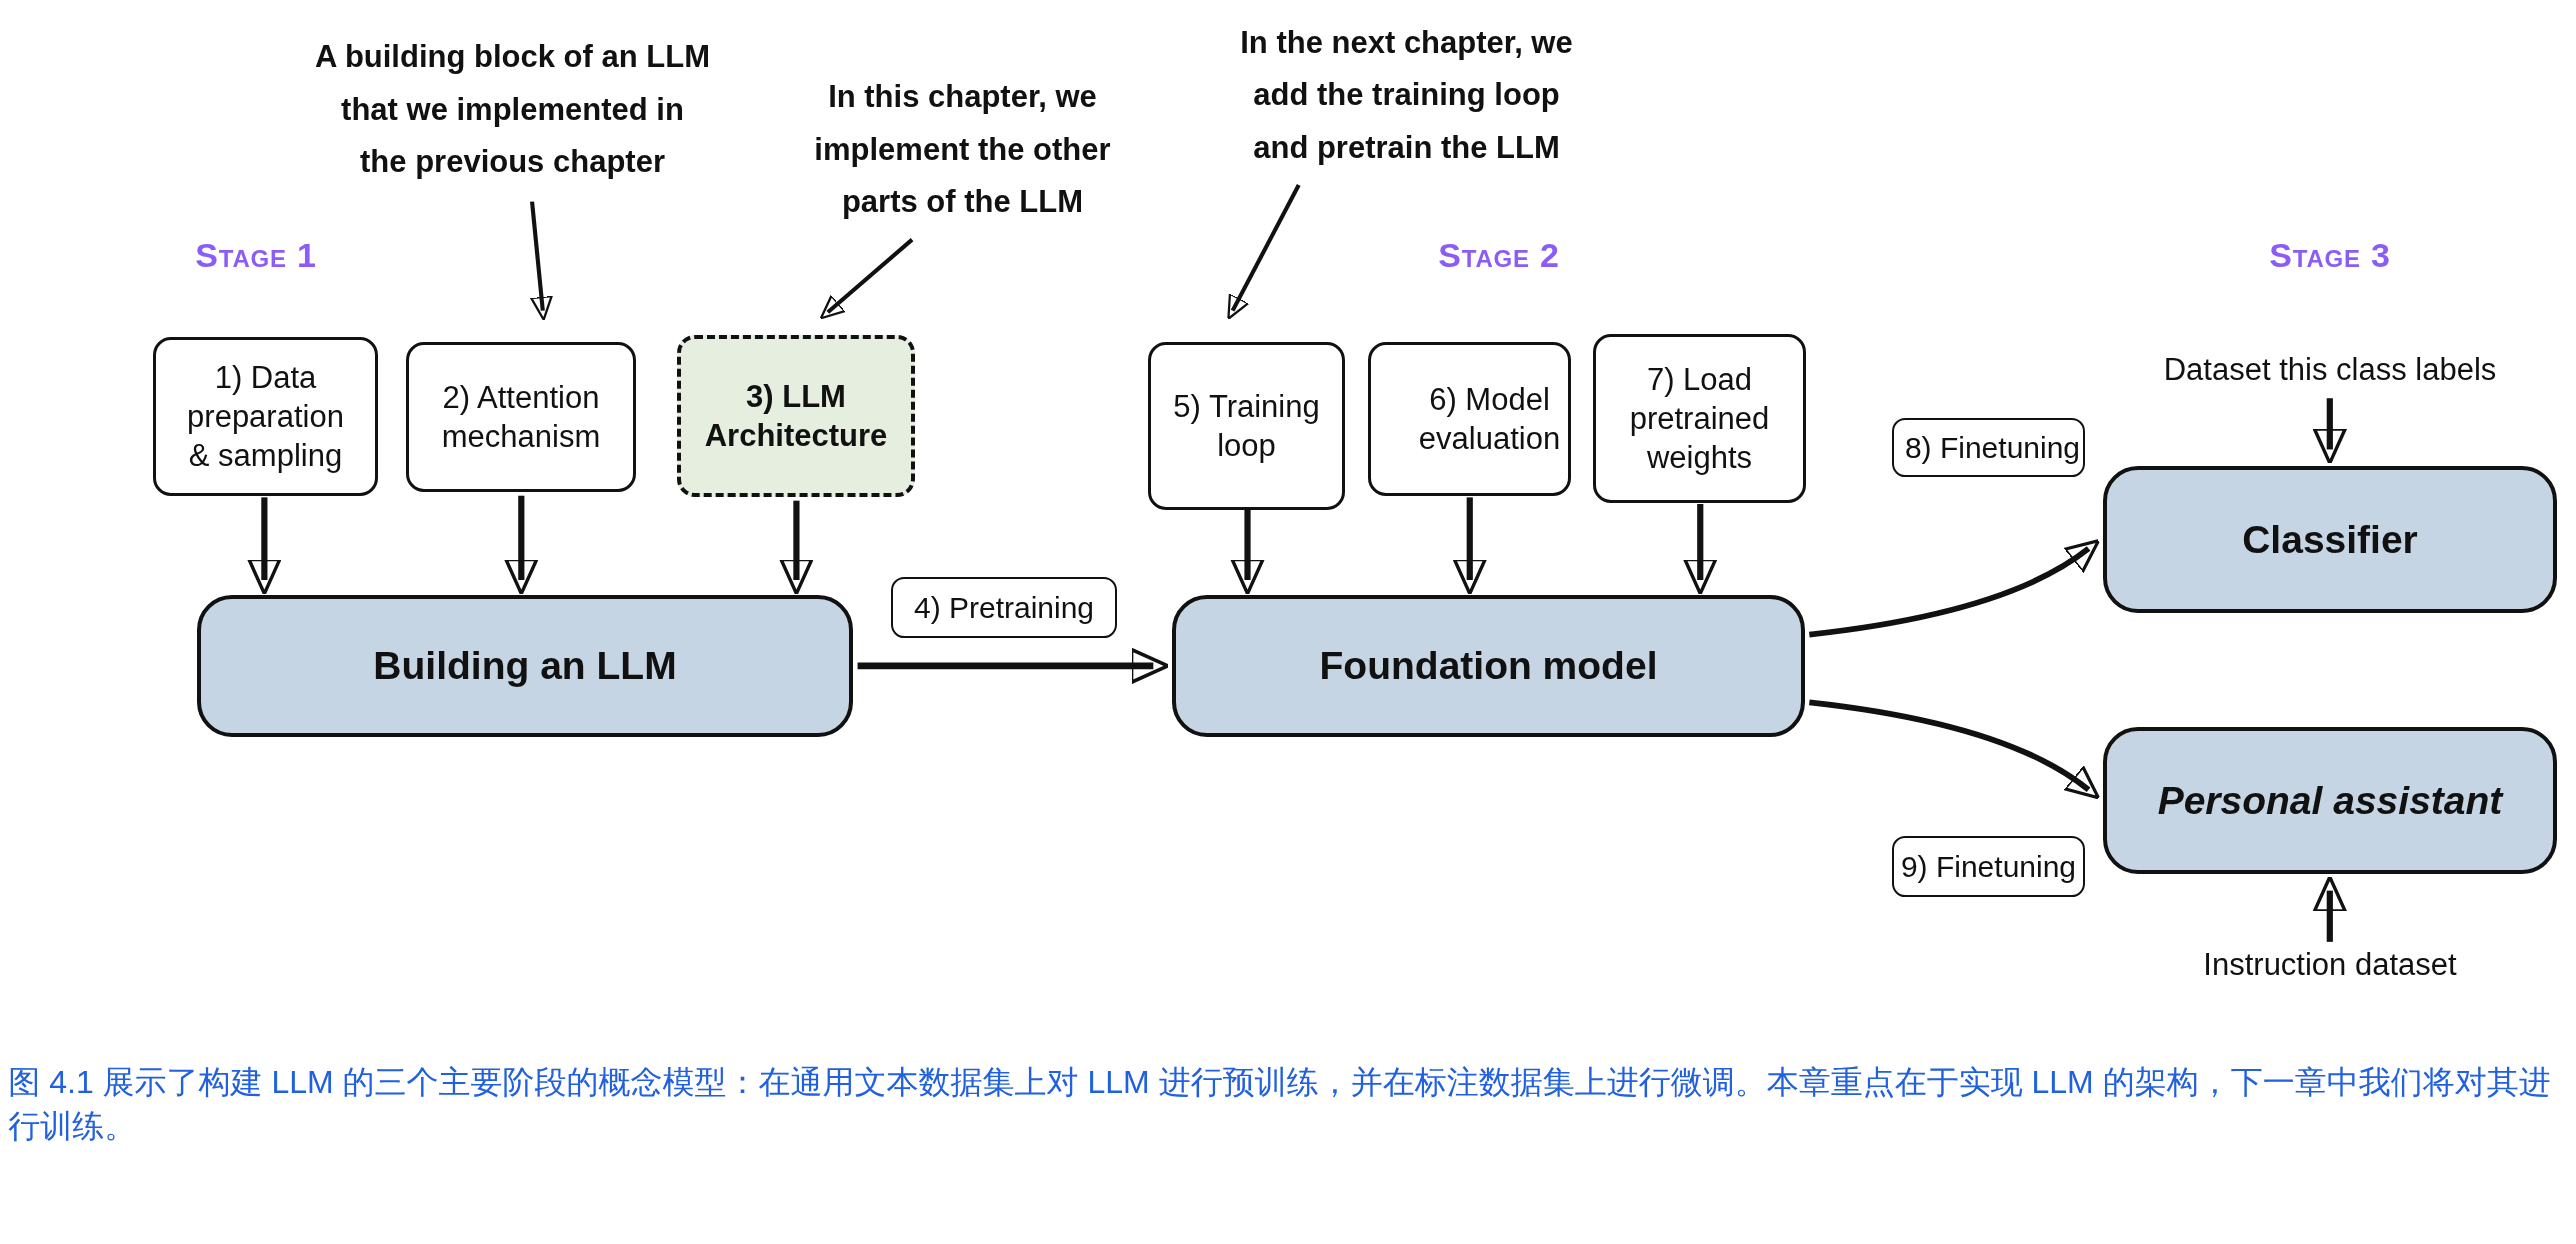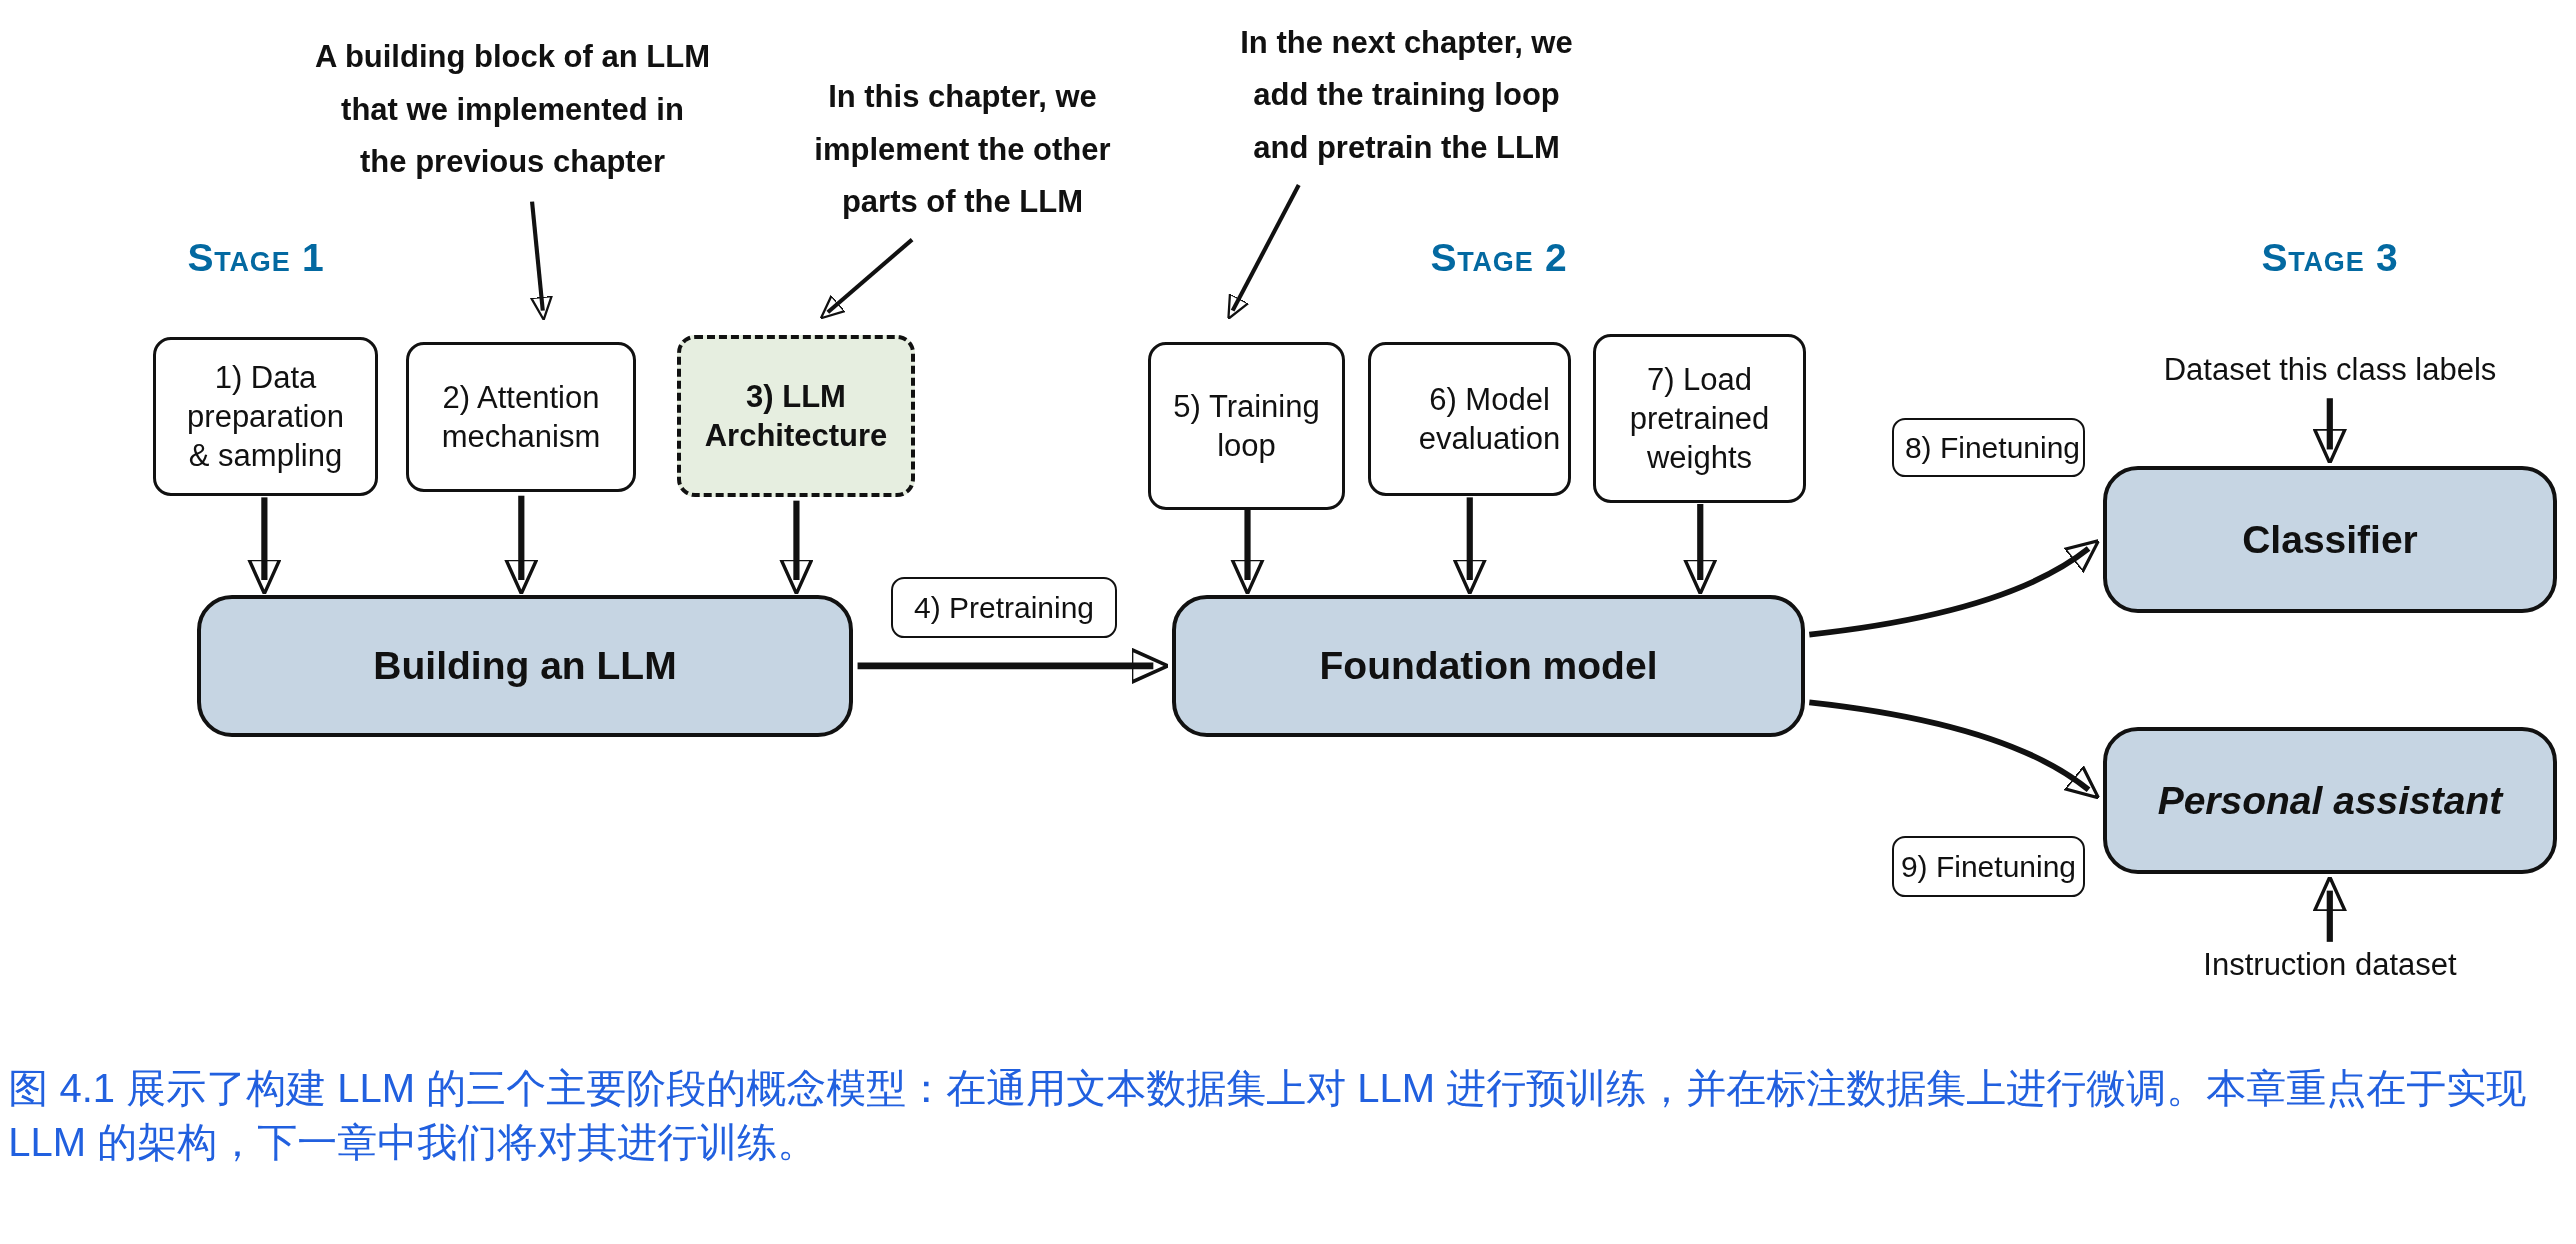--- a/index.html
+++ b/index.html
@@ -35,24 +35,24 @@
     font-size: 31px;
     line-height: 1.7;
     color: #111;
     white-space: pre-line;
   }
 
   .stage-label {
     position: absolute;
     transform: translateX(-50%);
     font-weight: 700;
-    font-size: 39px;
+    font-size: 34px;
     font-variant: small-caps;
     letter-spacing: 0.8px;
-    color: #0369a1;
+    color: #8b5cf6;
     white-space: nowrap;
     text-align: right;
   }
 
   .step {
     position: absolute;
     display: flex;
     align-items: center;
     justify-content: center;
     text-align: center;
@@ -95,21 +95,21 @@
     font-size: 31px;
     color: #111;
     white-space: nowrap;
   }
 
   .caption {
     position: absolute;
     left: 8.3px;
     top: 1061px;
     width: 2550px;
-    font-size: 40px;
+    font-size: 32px;
     line-height: 1.36;
     color: var(--caption-text, #2160df);
   }
 </style>
 </head>
 <body>
 
 <div class="page">
 
   <svg class="arrow-layer" viewBox="0 0 3118 1260" aria-hidden="true">

